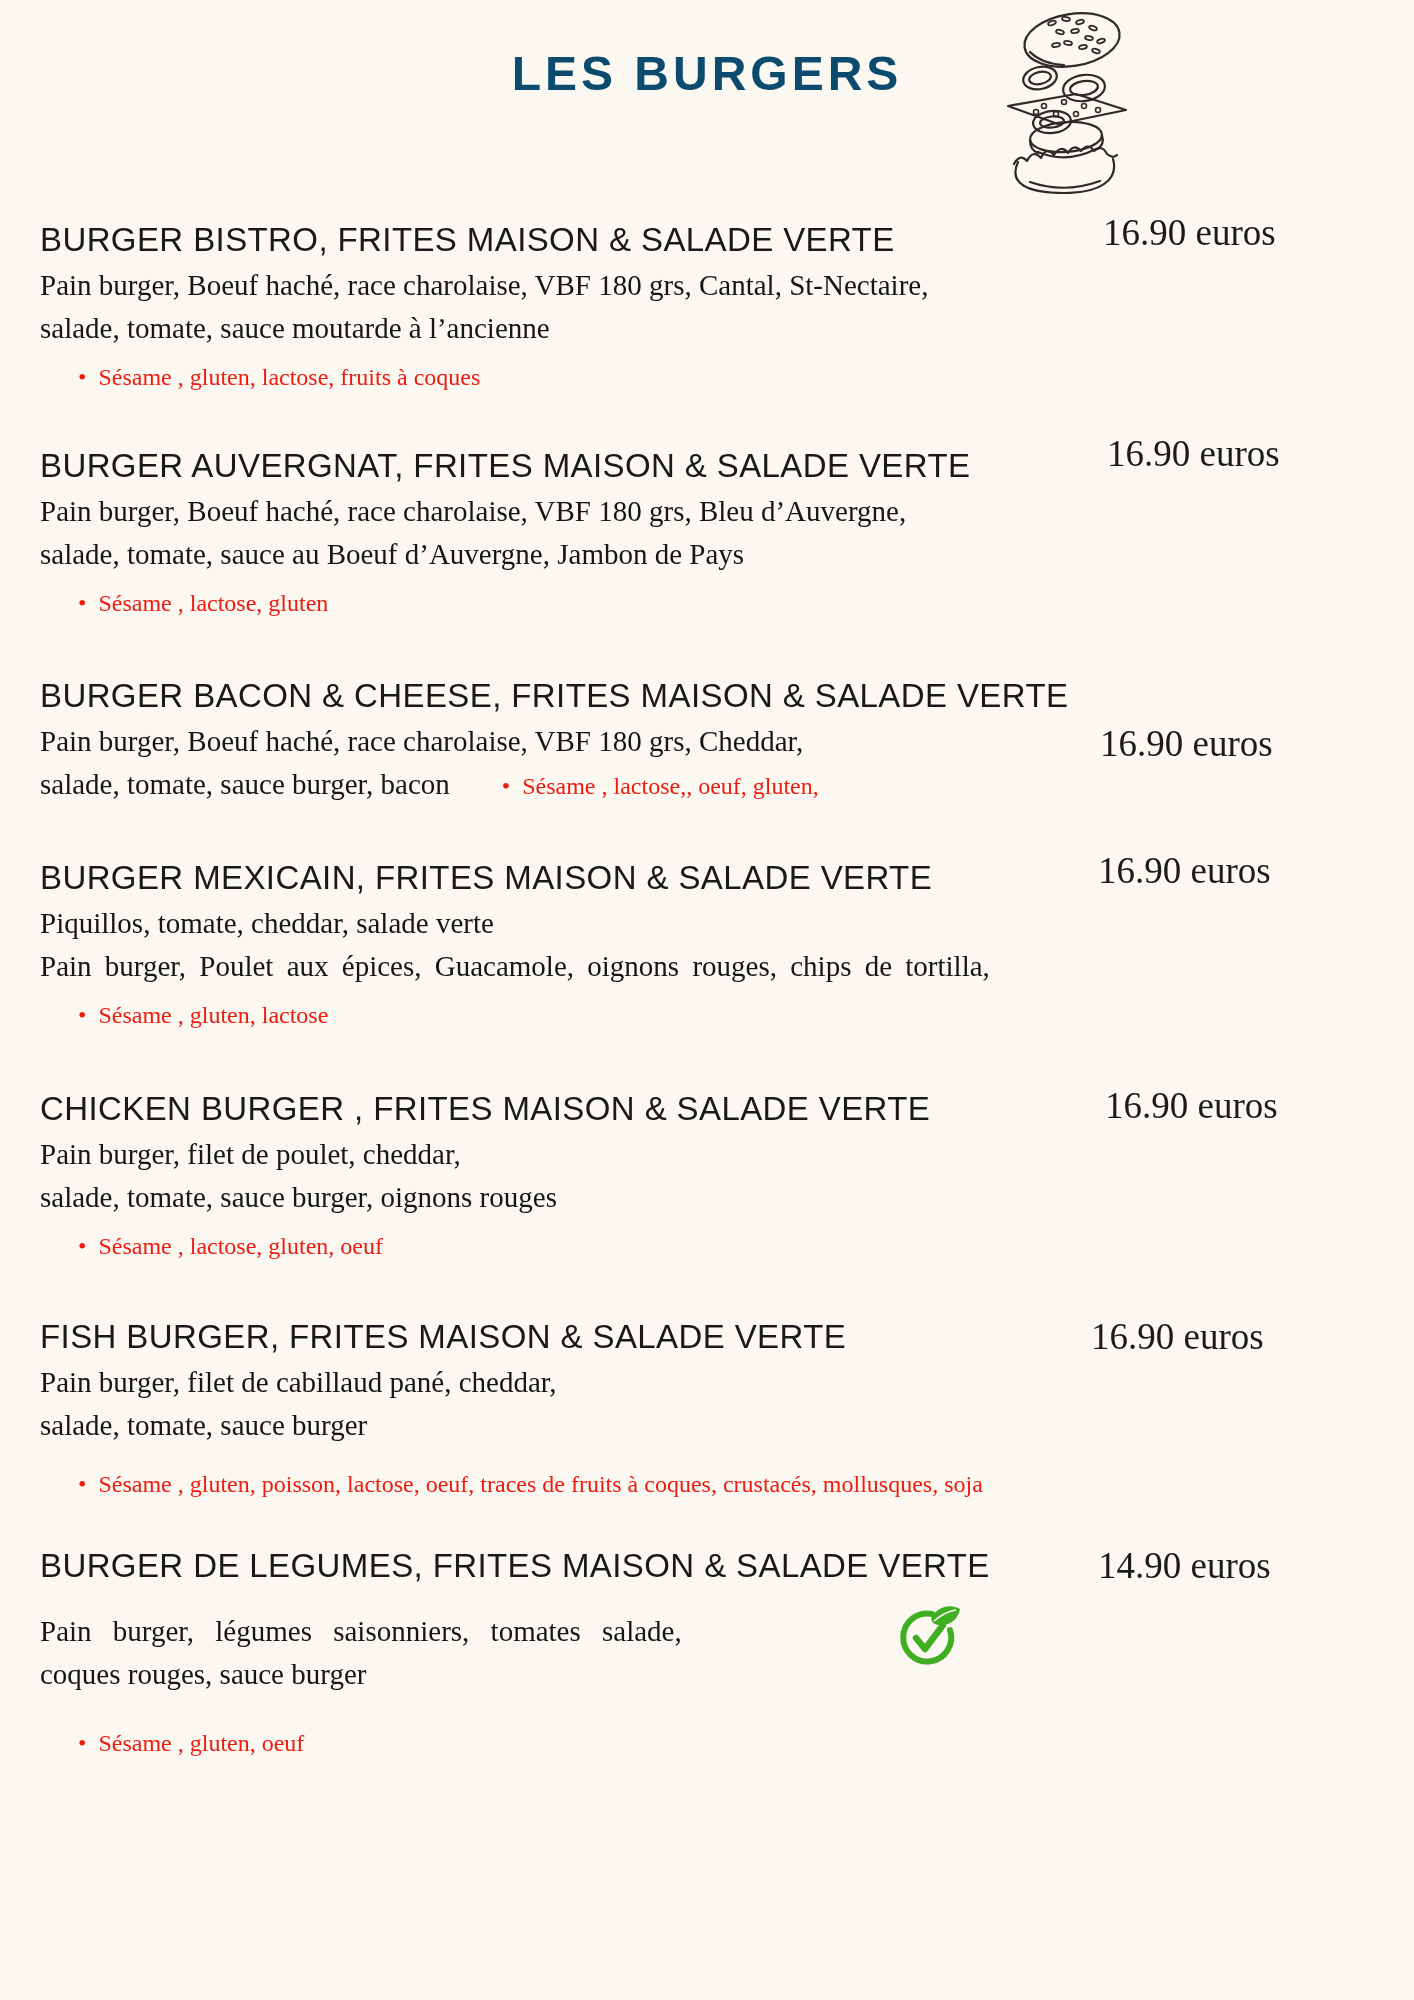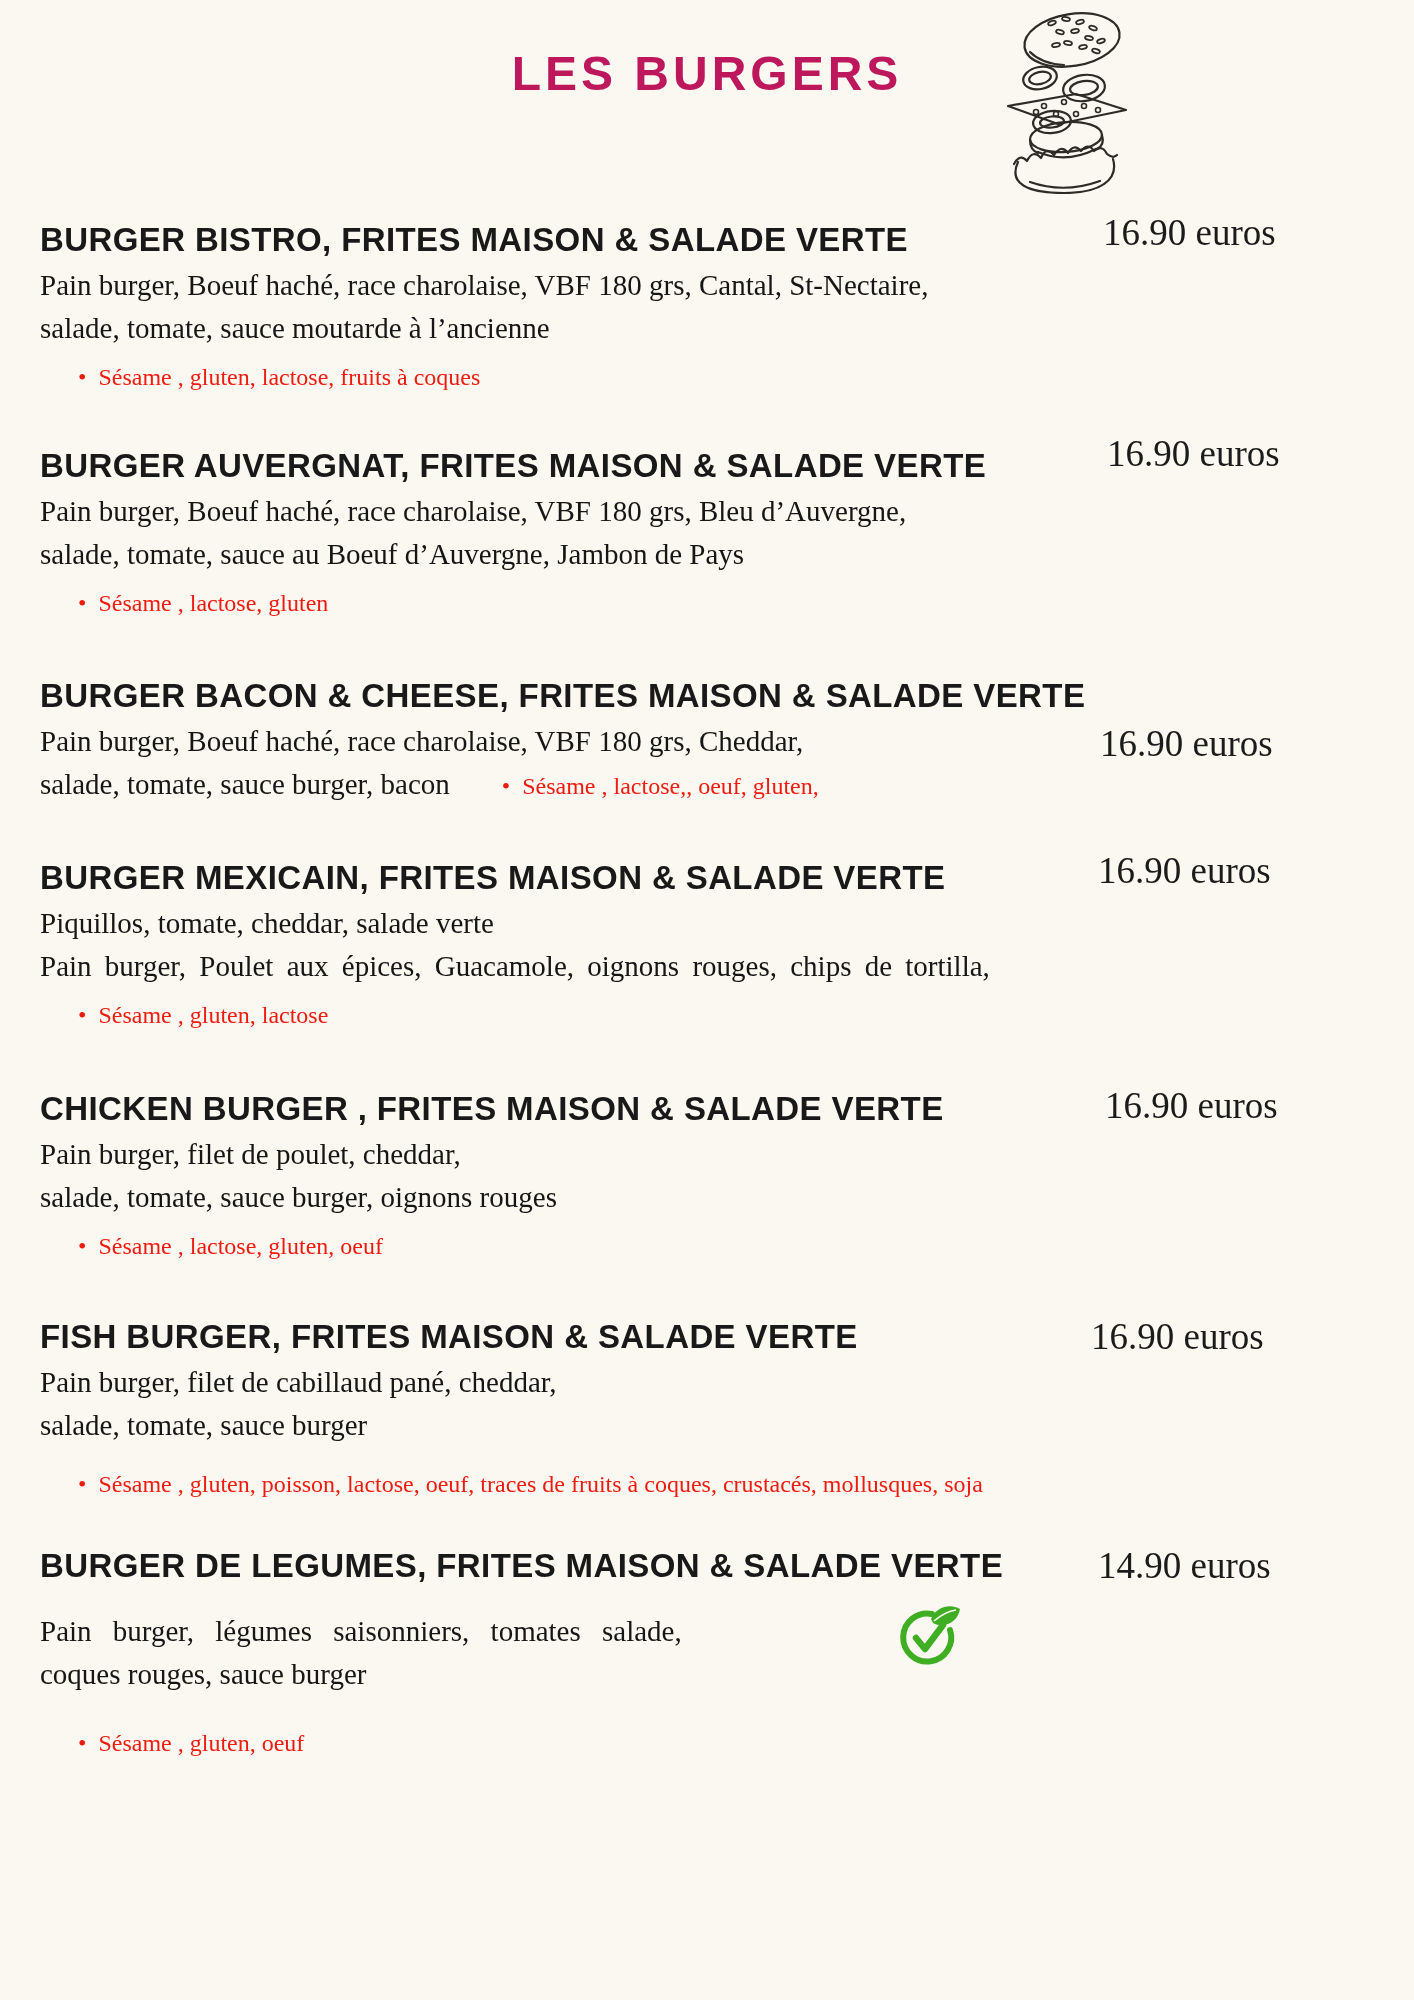--- a/index.html
+++ b/index.html
@@ -12,35 +12,35 @@
     overflow:hidden;
   }
   .page-title{
     position:absolute;
     top:46px;left:0;right:0;
     text-align:center;
     font-family:"Liberation Sans", sans-serif;
     font-weight:bold;
     font-size:48px;
     letter-spacing:4px;
-    color:#be185d;
+    color:#0c4a6e;
   }
   .burger-art{
     position:absolute;
     left:1000px;top:6px;
     width:140px;height:188px;
   }
   .menu-item{
     position:absolute;
     left:40px;
     width:1140px;
   }
   .item-title{
     font-family:"Liberation Sans", sans-serif;
-    font-weight:bold;
+    font-weight:normal;
     font-size:33px;
     line-height:40px;
     letter-spacing:0.4px;
     color:#191919;
     margin:0 0 4px 0;
     white-space:nowrap;
   }
   .desc{
     font-size:29px;
     line-height:43px;

